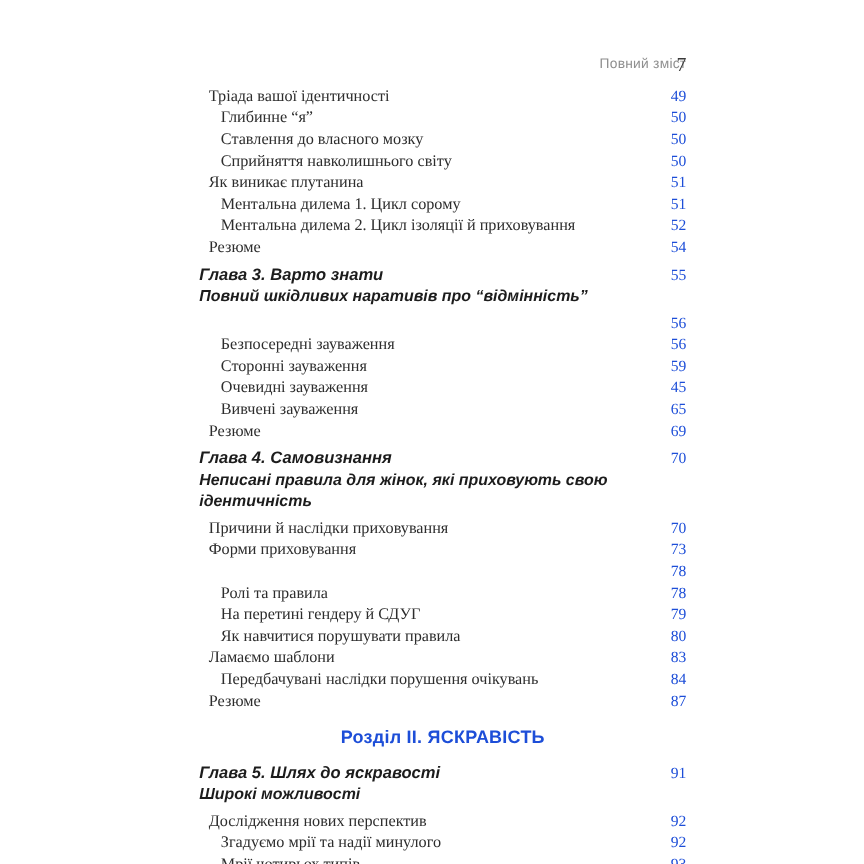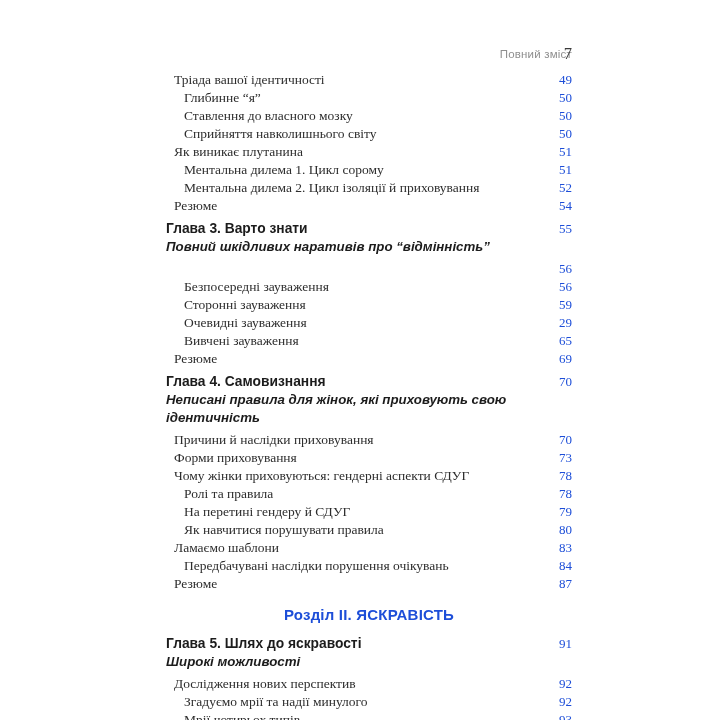--- a/index.html
+++ b/index.html
@@ -60,20 +60,21 @@
   .row-item2 .entry-text { padding-left: 18px; }
   .row-chapter {
     margin-top: 5px;
     color: #1c1c1c;
   }
   .row-chapter .entry-text {
     font-family: "Liberation Sans", sans-serif;
     font-weight: 700;
     font-size: 13.8px;
     padding-left: 0;
+    font-style: italic;
   }
   .row-subtitle {
     margin-bottom: 4px;
     color: #1c1c1c;
   }
   .row-subtitle .entry-text {
     font-family: "Liberation Sans", sans-serif;
     font-weight: 700;
     font-style: italic;
     font-size: 13.3px;
@@ -157,21 +158,21 @@
       <div class="toc-row row-item2">
         <span class="entry-text">Безпосередні зауваження</span>
         <span class="entry-page">56</span>
       </div>
       <div class="toc-row row-item2">
         <span class="entry-text">Сторонні зауваження</span>
         <span class="entry-page">59</span>
       </div>
       <div class="toc-row row-item2">
         <span class="entry-text">Очевидні зауваження</span>
-        <span class="entry-page">29</span>
+        <span class="entry-page">45</span>
       </div>
       <div class="toc-row row-item2">
         <span class="entry-text">Вивчені зауваження</span>
         <span class="entry-page">65</span>
       </div>
       <div class="toc-row row-item1">
         <span class="entry-text">Резюме</span>
         <span class="entry-page">69</span>
       </div>
       <div class="toc-row row-chapter">
@@ -183,21 +184,20 @@
       </div>
       <div class="toc-row row-item1">
         <span class="entry-text">Причини й наслідки приховування</span>
         <span class="entry-page">70</span>
       </div>
       <div class="toc-row row-item1">
         <span class="entry-text">Форми приховування</span>
         <span class="entry-page">73</span>
       </div>
       <div class="toc-row row-item1">
-        <span class="entry-text">Чому жінки приховуються: гендерні аспекти СДУГ</span>
         <span class="entry-page">78</span>
       </div>
       <div class="toc-row row-item2">
         <span class="entry-text">Ролі та правила</span>
         <span class="entry-page">78</span>
       </div>
       <div class="toc-row row-item2">
         <span class="entry-text">На перетині гендеру й СДУГ</span>
         <span class="entry-page">79</span>
       </div>

